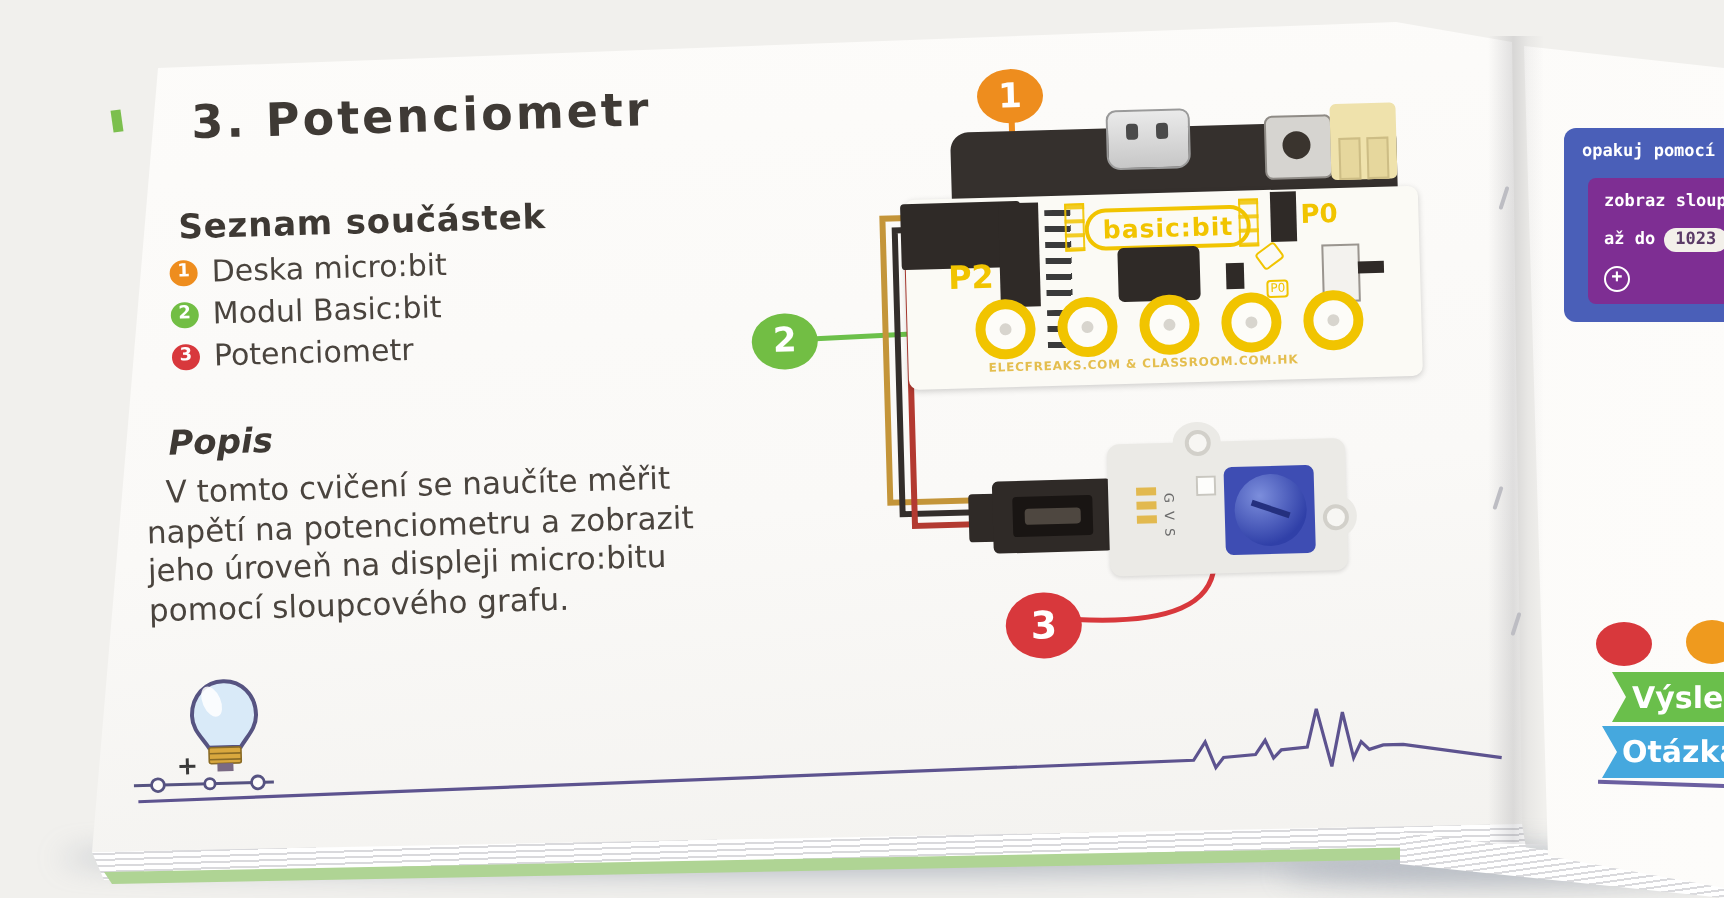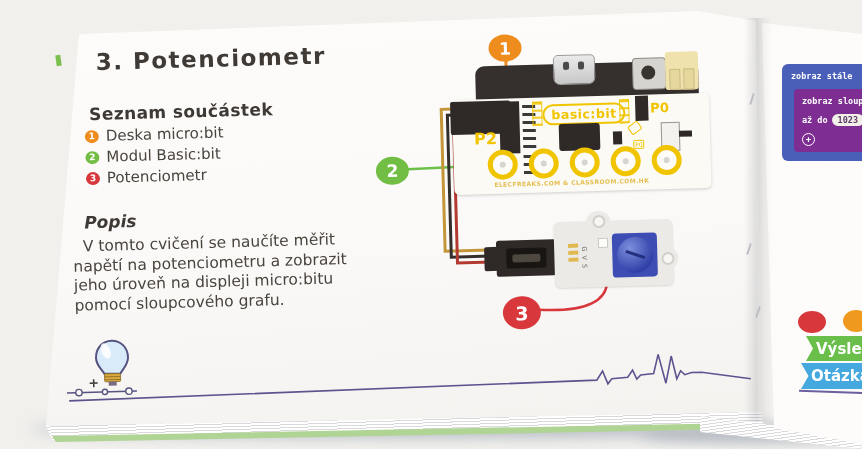--- a/index.html
+++ b/index.html
@@ -264,21 +264,21 @@
       <ellipse cx="44" cy="14" rx="4.5" ry="8" fill="rgba(255,255,255,.85)" transform="rotate(-22 44 14)"></ellipse>
       <rect x="42" y="37" width="16" height="8" rx="1" fill="#D9A83E" stroke="#8A6B25" stroke-width=".8"></rect>
       <line x1="42" y1="40" x2="58" y2="40" stroke="#8A6B25" stroke-width=".8"></line>
       <line x1="42" y1="43" x2="58" y2="43" stroke="#8A6B25" stroke-width=".8"></line>
       <rect x="46" y="45" width="8" height="4" fill="#7A6A84"></rect>
       <path d="M27,46 L35,46 M31,42 L31,50" stroke="#3A3A3A" stroke-width="1.5"></path>
     </svg>
   </div>
 
   <div class="abs mc-outer">
-    <div class="abs mc-outer-label">zobraz stále</div>
+    <div class="abs mc-outer-label">opakuj pomocí</div>
     <div class="abs mc-inner">
       <div class="abs mc-inner-label">zobraz sloupc</div>
       <div class="abs mc-row">
         <span>až do</span>
         <span class="mc-pill">1023</span>
       </div>
       <div class="abs mc-plus">+</div>
     </div>
   </div>
 

